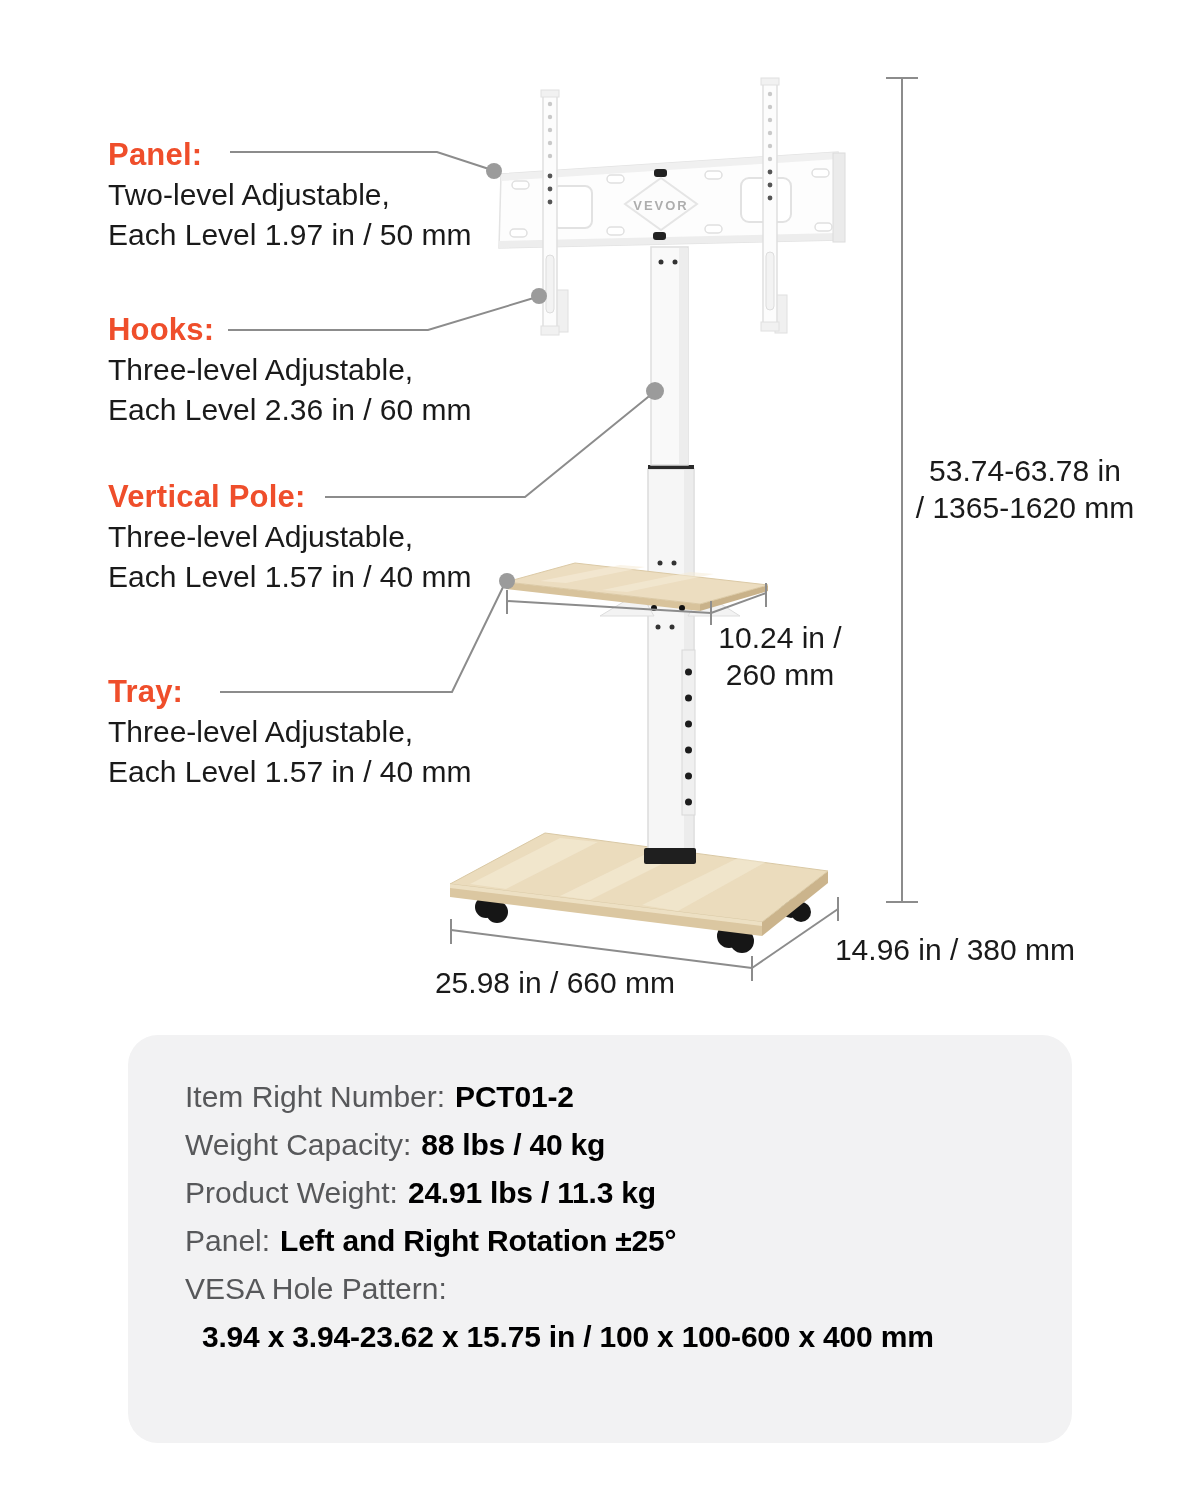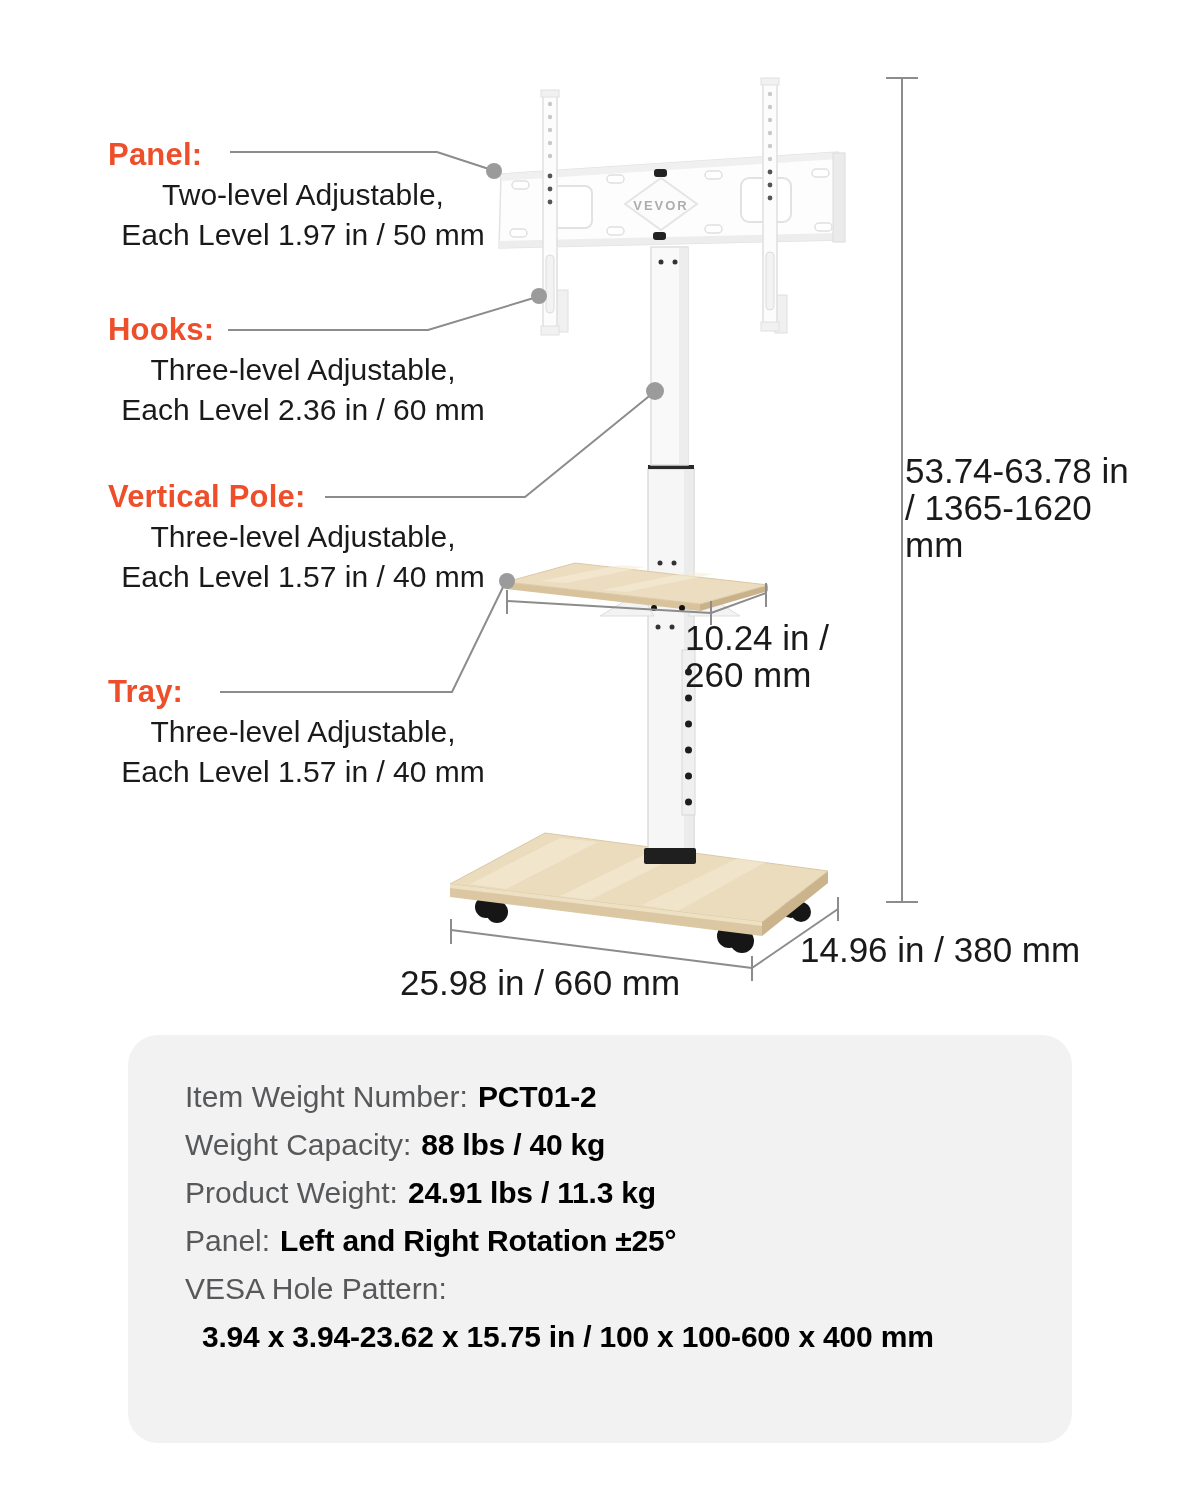--- a/index.html
+++ b/index.html
@@ -13,24 +13,24 @@
     color: #1a1a1a;
   }
   .stage-svg { position: absolute; left: 0; top: 0; }
 
   
   .feat { position: absolute; left: 108px; width: 390px; }
   .feat-title {
     font-size: 31px; font-weight: 800; color: #ef4e2b;
     line-height: 40px; letter-spacing: 0.2px;
   }
-  .feat-line { font-size: 30px; line-height: 40px; color: #1a1a1a; text-align: center; }
+  .feat-line { font-size: 30px; line-height: 40px; color: #1a1a1a; }
 
   
-  .dim { position: absolute; font-size: 35px; line-height: 37px; color: #1a1a1a; text-align: left; }
+  .dim { position: absolute; font-size: 30px; line-height: 37px; color: #1a1a1a; text-align: center; }
   .dim.single { line-height: 34px; }
 
   
   .spec-panel {
     position: absolute; left: 128px; top: 1035px;
     width: 944px; height: 408px;
     background: #f2f2f3; border-radius: 30px;
     box-sizing: border-box; padding: 38px 40px 0 57px;
   }
   .spec-row { font-size: 30px; line-height: 48px; color: #57585a; white-space: nowrap; }
@@ -242,21 +242,21 @@
     <div>10.24 in /</div>
     <div>260 mm</div>
   </div>
 
   <div class="dim single" style="left:400px; top:966px; width:310px;">25.98 in / 660 mm</div>
 
   <div class="dim single" style="left:800px; top:933px; width:310px;">14.96 in / 380 mm</div>
 
   <div class="spec-panel">
     <div class="spec-row">
-      <span class="spec-label">Item Weight Number:</span><span class="spec-value">PCT01-2</span>
+      <span class="spec-label">Item Right Number:</span><span class="spec-value">PCT01-2</span>
     </div>
     <div class="spec-row">
       <span class="spec-label">Weight Capacity:</span><span class="spec-value">88 lbs / 40 kg</span>
     </div>
     <div class="spec-row">
       <span class="spec-label">Product Weight:</span><span class="spec-value">24.91 lbs / 11.3 kg</span>
     </div>
     <div class="spec-row">
       <span class="spec-label">Panel:</span><span class="spec-value">Left and Right Rotation ±25°</span>
     </div>

